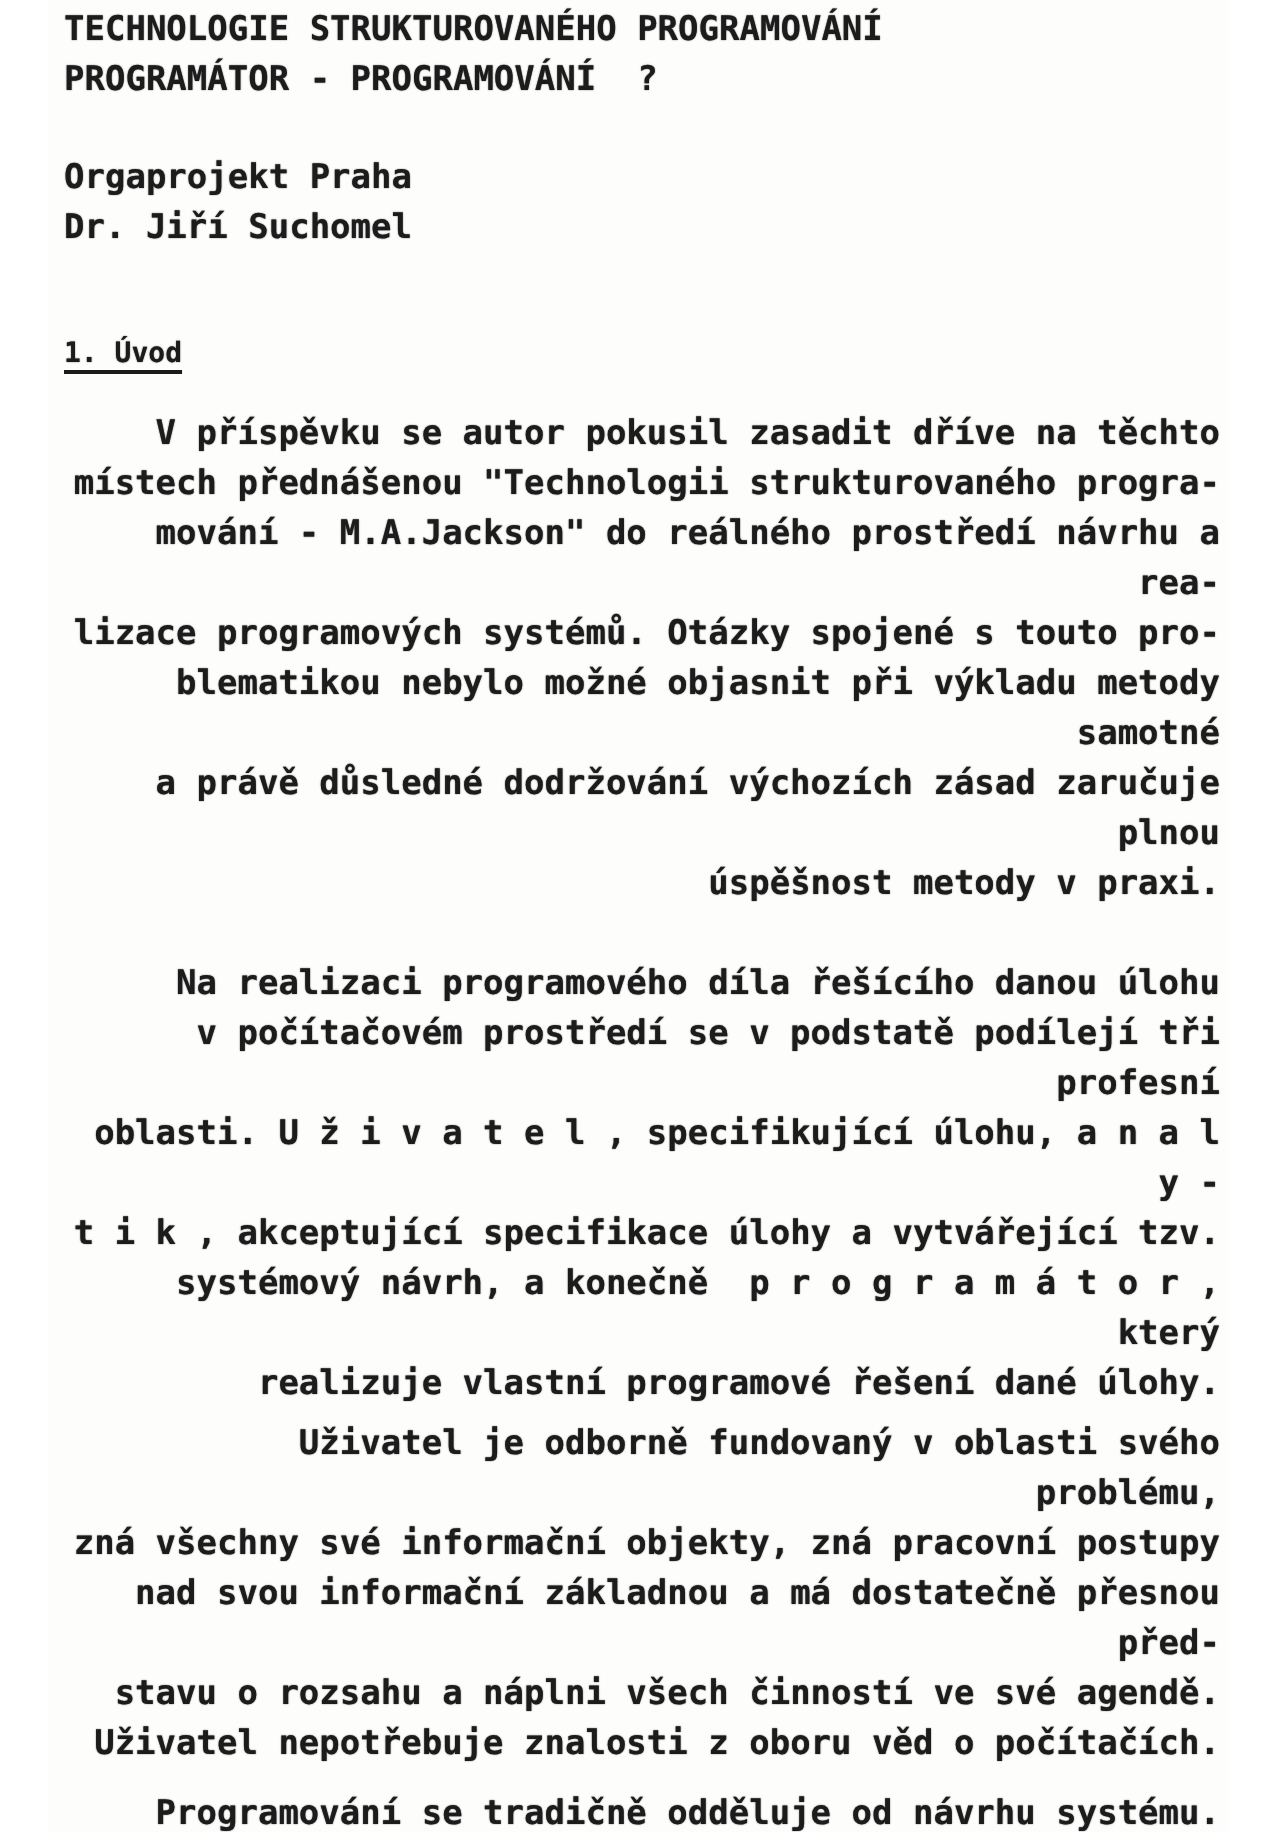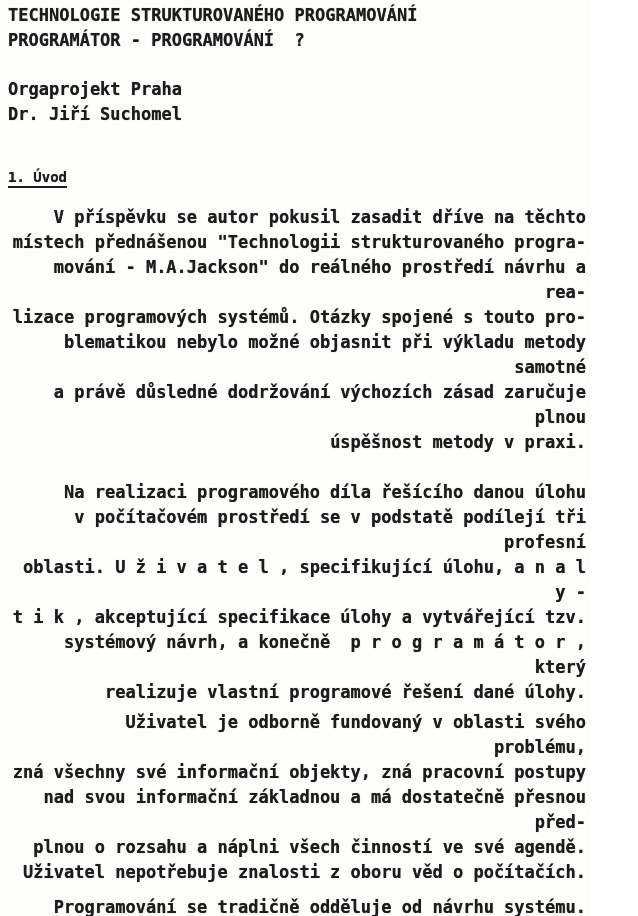--- a/index.html
+++ b/index.html
@@ -14,20 +14,21 @@
     box-sizing: border-box;
     padding: 3px 4px 0 8px;
     background: #fdfdfc;
     overflow: hidden;
     font-family: "DejaVu Sans Mono", "Liberation Mono", monospace;
     font-size: 17px;
     font-weight: 700;
     line-height: 25px;
     color: #1c1c1c;
     text-shadow: 0 0 0.7px rgba(10,10,10,0.75);
+    margin-left: 24px;
   }
   .line {
     white-space: pre;
   }
   .para {
     margin: 0;
     white-space: pre-wrap;
     text-align: right;
   }
   .heading {
@@ -75,21 +76,21 @@
   <p class="para para-2">    Na realizaci programového díla řešícího danou úlohu
 v počítačovém prostředí se v podstatě podílejí tři profesní
 oblasti. U ž i v a t e l , specifikující úlohu, a n a l y -
 t i k , akceptující specifikace úlohy a vytvářející tzv.
 systémový návrh, a konečně  p r o g r a m á t o r , který
 realizuje vlastní programové řešení dané úlohy.</p>
 
   <p class="para para-3">    Uživatel je odborně fundovaný v oblasti svého problému,
 zná všechny své informační objekty, zná pracovní postupy
 nad svou informační základnou a má dostatečně přesnou před-
-plnou o rozsahu a náplni všech činností ve své agendě.
+stavu o rozsahu a náplni všech činností ve své agendě.
 Uživatel nepotřebuje znalosti z oboru věd o počítačích.</p>
 
 
   <p class="para para-4">    Programování se tradičně odděluje od návrhu systému.
 Návrhář systému - systémový analytik - rozhodne, jaké sou-
 bory a programy v systému potřebujeme, a specifikuje je
 programátorovi. Programátor pak programy sestavuje podle
 těchto specifikací. Ukažme, jak tato dělba práce je absurd-
 ní, jak negativně ovlivňuje chápání programových systémů
 a způsob jejich realizace.</p>

